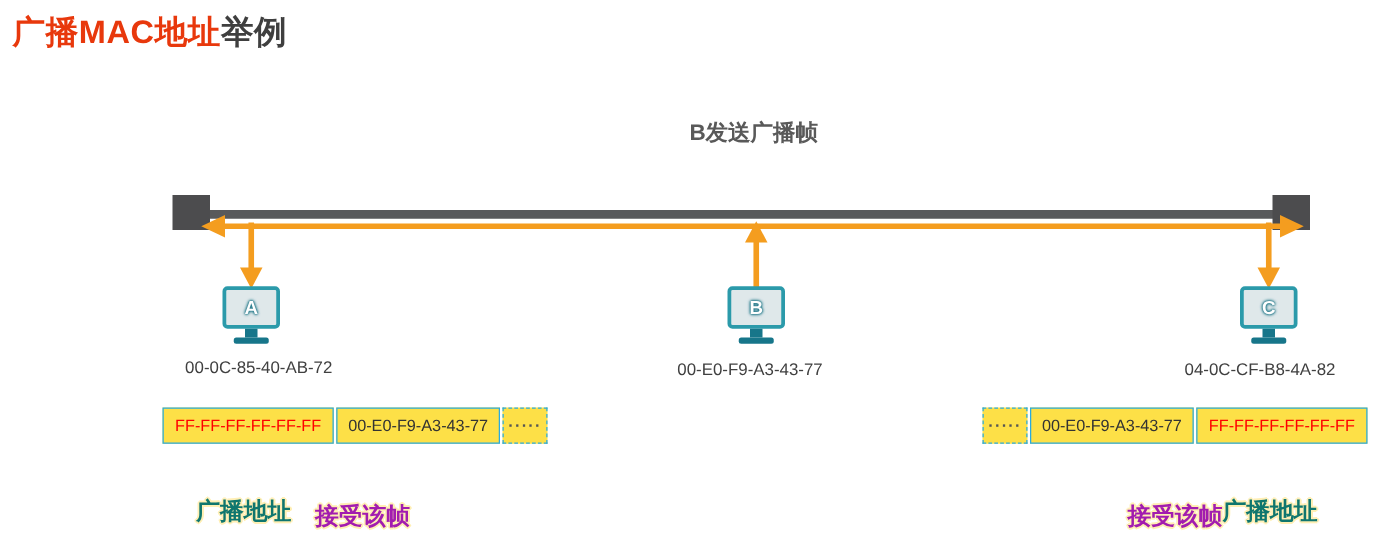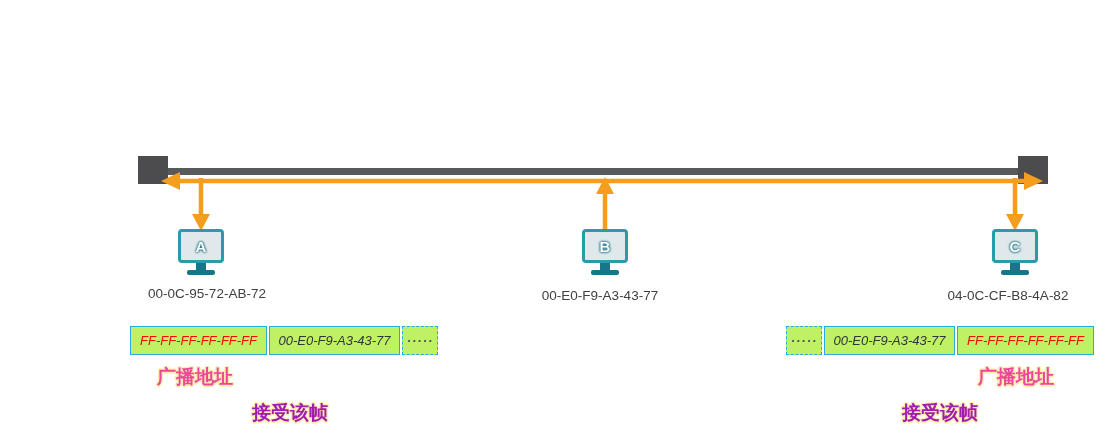--- a/index.html
+++ b/index.html
@@ -97,29 +97,28 @@
     color: #404040;
     white-space: nowrap;
   }
   .frame {
     position: absolute;
     display: flex;
     height: 29px;
   }
   .cell {
     border: 1px solid #29abe2;
-    background: #bef264;
+    background: #fde047;
     box-sizing: border-box;
     display: flex;
     align-items: center;
     justify-content: center;
     font-size: 13px;
     color: #333333;
     white-space: nowrap;
-    font-style: italic;
   }
   .cell + .cell { margin-left: 2px; }
   .cell.dest { color: #ff0000; }
   .cell.more {
     border-style: dashed;
     color: #555555;
     letter-spacing: 1px;
     font-weight: bold;
   }
   .tag {
@@ -127,29 +126,33 @@
     transform: translateX(-50%);
     font-size: 19px;
     font-weight: bold;
     white-space: nowrap;
     text-shadow:
       -1.5px 0 #ffefb5, 1.5px 0 #ffefb5,
       0 -1.5px #ffefb5, 0 1.5px #ffefb5,
       -1px -1px #ffefb5, 1px 1px #ffefb5,
       -1px 1px #ffefb5, 1px -1px #ffefb5;
   }
-  .tag.red  { color: #ec4899; }
+  .tag.red  { color: #0f766e; margin-top: 32px; }
   .tag.teal { color: #a21caf; }
 </style>
 </head>
 <body>
 
 <div class="stage">
 
-
+  <div class="title">
+    <span class="title-red">广播MAC地址</span><span class="title-dark">举例</span>
+  </div>
+
+  <div class="caption">B发送广播帧</div>
 
   <div class="bus-line"></div>
   <div class="terminator" style="left:138px"></div>
   <div class="terminator" style="left:1018px"></div>
 
   <svg class="arrow-layer" width="1104" height="440" viewBox="0 0 1104 440">
     <line x1="178" y1="181" x2="1026" y2="181" stroke="#f49d1f" stroke-width="4.5"></line>
     <polygon points="161,181 180,172 180,190" fill="#f49d1f"></polygon>
     <polygon points="1043,181 1024,172 1024,190" fill="#f49d1f"></polygon>
 
@@ -180,21 +183,21 @@
   </div>
 
   <div class="host" style="left:1015px; top:229px">
     <div class="monitor">
       <span class="host-letter">C</span>
     </div>
     <div class="stand"></div>
     <div class="base"></div>
   </div>
 
-  <div class="mac" style="left:207px; top:286px">00-0C-95-72-AB-72</div>
+  <div class="mac" style="left:207px; top:286px">00-0C-85-40-AB-72</div>
   <div class="mac" style="left:600px; top:288px">00-E0-F9-A3-43-77</div>
   <div class="mac" style="left:1008px; top:288px">04-0C-CF-B8-4A-82</div>
 
   <div class="frame" style="left:130px; top:326px">
     <div class="cell dest" style="width:137px">FF-FF-FF-FF-FF-FF</div>
     <div class="cell src" style="width:131px">00-E0-F9-A3-43-77</div>
     <div class="cell more" style="width:36px">·····</div>
   </div>
 
   <div class="frame" style="left:786px; top:326px">

